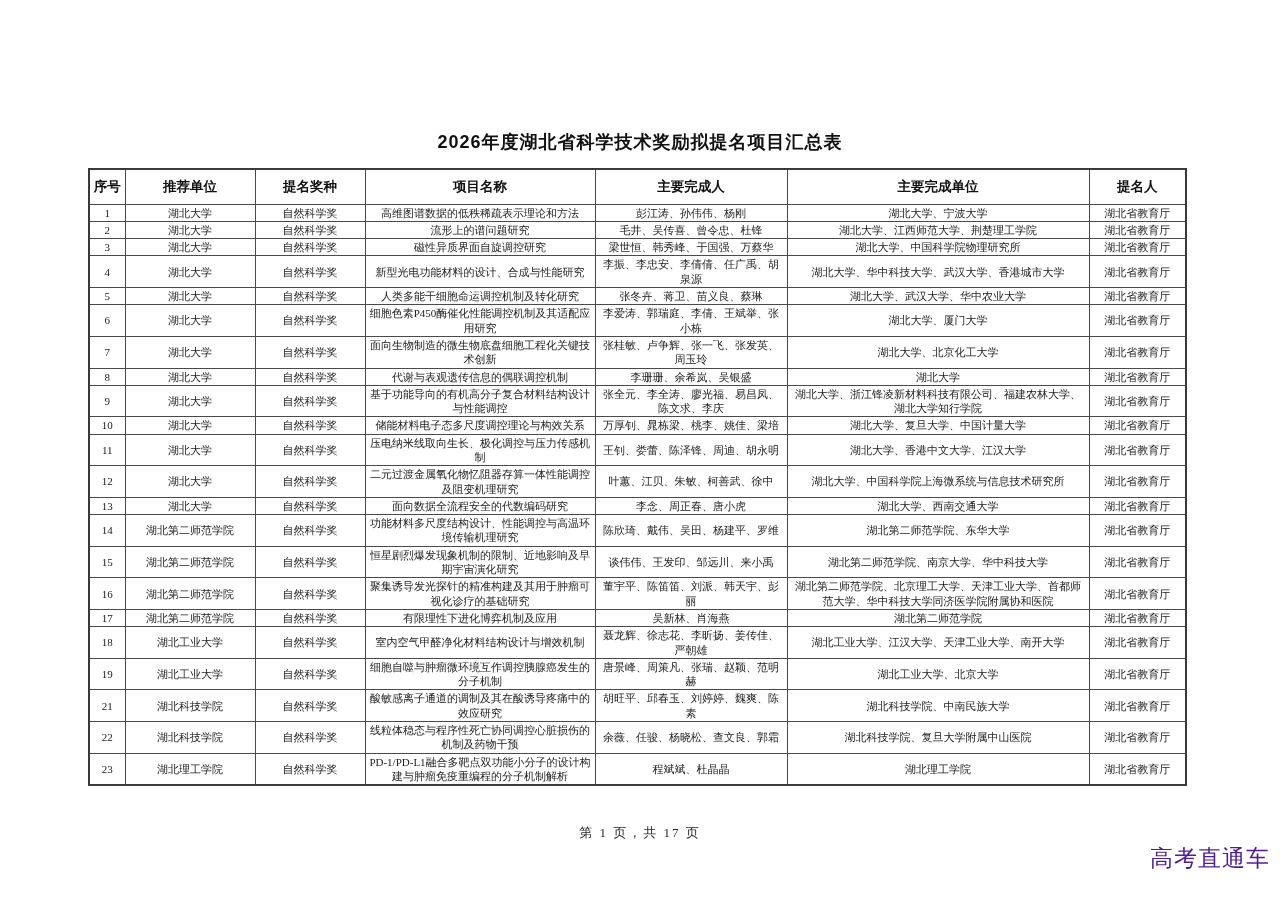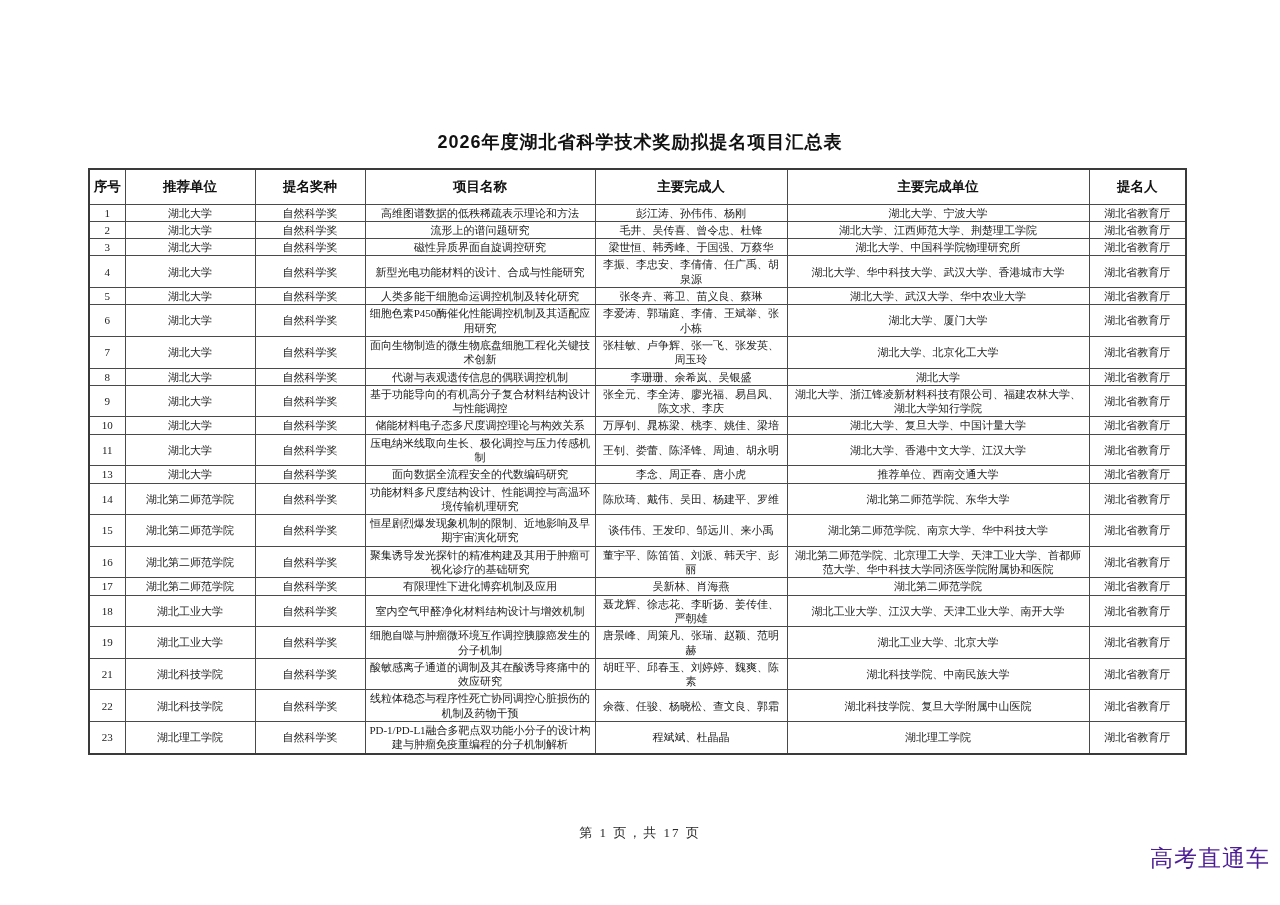--- a/index.html
+++ b/index.html
@@ -201,26 +201,35 @@
         <tr>
           <td>11</td>
           <td>湖北大学</td>
           <td>自然科学奖</td>
           <td>压电纳米线取向生长、极化调控与压力传感机制</td>
           <td>王钊、娄蕾、陈泽锋、周迪、胡永明</td>
           <td>湖北大学、香港中文大学、江汉大学</td>
           <td>湖北省教育厅</td>
         </tr>
         <tr>
+          <td>12</td>
+          <td>湖北大学</td>
+          <td>自然科学奖</td>
+          <td>二元过渡金属氧化物忆阻器存算一体性能调控及阻变机理研究</td>
+          <td>叶蕙、江贝、朱敏、柯善武、徐中</td>
+          <td>湖北大学、中国科学院上海微系统与信息技术研究所</td>
+          <td>湖北省教育厅</td>
+        </tr>
+        <tr>
           <td>13</td>
           <td>湖北大学</td>
           <td>自然科学奖</td>
           <td>面向数据全流程安全的代数编码研究</td>
           <td>李念、周正春、唐小虎</td>
-          <td>推荐单位、西南交通大学</td>
+          <td>湖北大学、西南交通大学</td>
           <td>湖北省教育厅</td>
         </tr>
         <tr>
           <td>14</td>
           <td>湖北第二师范学院</td>
           <td>自然科学奖</td>
           <td>功能材料多尺度结构设计、性能调控与高温环境传输机理研究</td>
           <td>陈欣琦、戴伟、吴田、杨建平、罗维</td>
           <td>湖北第二师范学院、东华大学</td>
           <td>湖北省教育厅</td>

